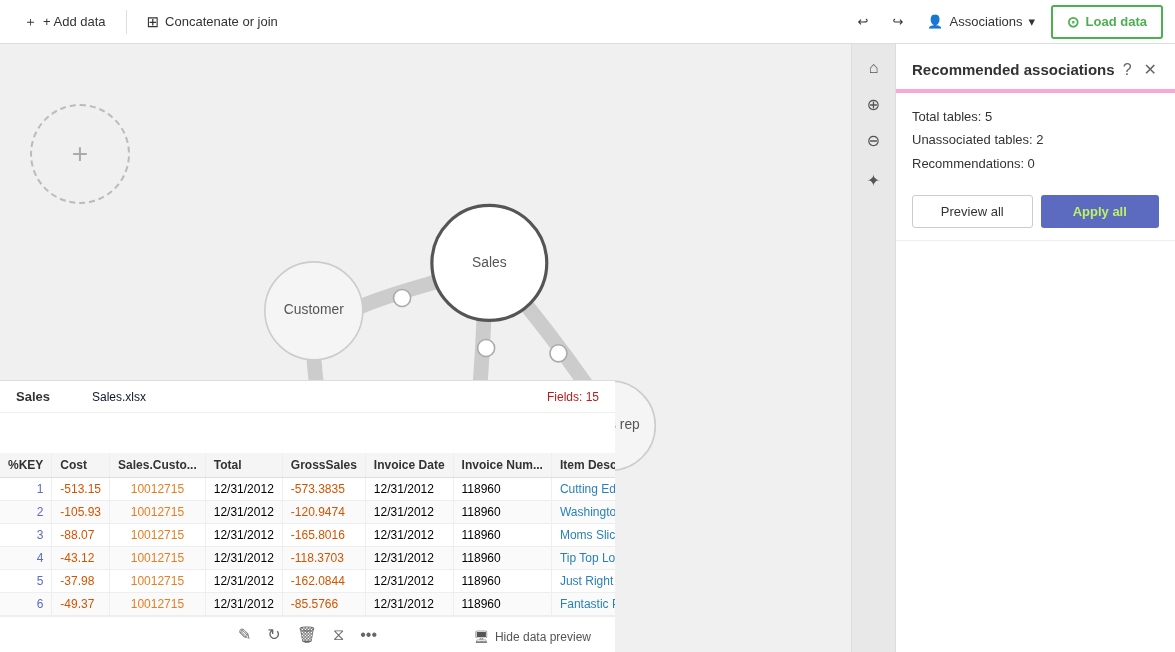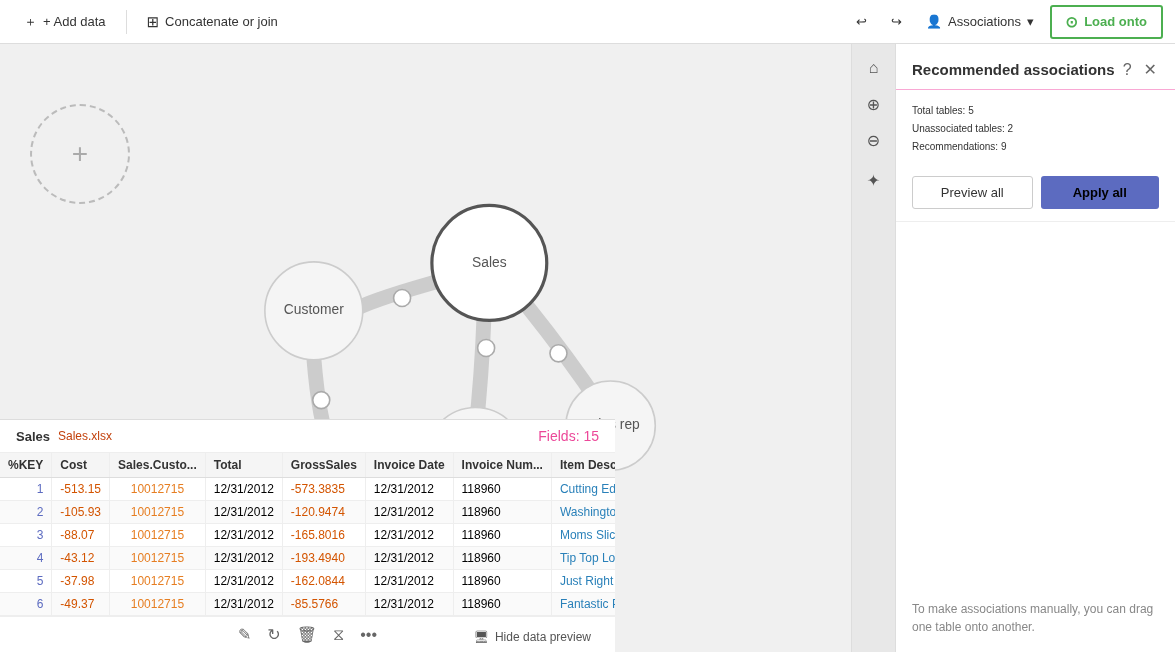--- a/index.html
+++ b/index.html
@@ -37,40 +37,40 @@
       flex: 1; background: #f0f0f0; position: relative; overflow: hidden;
     }
 
     
     .right-panel {
       width: 280px; background: #fff; border-left: 1px solid #ddd;
       display: flex; flex-direction: column;
     }
     .panel-header {
       display: flex; align-items: center; padding: 14px 16px 8px;
-      border-bottom: 1px solid #f9a8d4;
+      border-bottom: 4px solid #f9a8d4;
     }
     .panel-title {
       font-size: 15px; font-weight: 600; color: #333; flex: 1;
     }
     .panel-header-icons { display: flex; gap: 8px; align-items: center; }
     .icon-btn { background: none; border: none; cursor: pointer; color: #666; font-size: 16px; padding: 2px; }
-    .panel-stats { padding: 12px 16px; font-size: 10px; line-height: 1.8; }
+    .panel-stats { padding: 12px 16px; font-size: 13px; line-height: 1.8; }
     .stat-line { color: #333; }
     .panel-actions {
       display: flex; gap: 8px; padding: 8px 16px 12px;
       border-bottom: 1px solid #eee;
     }
     .btn-preview {
       flex: 1; padding: 8px; border: 1px solid #ccc; background: #fff;
       border-radius: 3px; cursor: pointer; font-size: 13px; color: #333;
     }
     .btn-apply {
       flex: 1; padding: 8px; border: none; background: #5c6bc0;
-      border-radius: 3px; cursor: pointer; font-size: 13px; color: #000000; font-weight: 600;
+      border-radius: 3px; cursor: pointer; font-size: 13px; color: #bef264; font-weight: 600;
     }
     .panel-hint {
       padding: 16px; font-size: 12px; color: #888; line-height: 1.5;
       margin-top: auto;
     }
 
     
     .side-tools {
       position: absolute; right: 0; top: 0; bottom: 0; width: 44px;
       display: flex; flex-direction: column; align-items: center; padding-top: 8px; gap: 4px;
@@ -97,22 +97,22 @@
     
     .data-preview {
       position: absolute; bottom: 0; left: 0; right: 280px;
       background: #fff; border-top: 1px solid #ddd;
     }
     .preview-header {
       display: flex; align-items: center; padding: 8px 16px;
       border-bottom: 1px solid #eee; gap: 8px;
     }
     .preview-title { font-weight: 700; font-size: 13px; color: #333; }
-    .preview-subtitle { font-size: 12px; color: #c2410c; }
-    .preview-fields { margin-left: auto; font-size: 14px; color: #ec4899; }
+    .preview-subtitle { font-size: 12px; color: #0f172a; margin-left: 34px; }
+    .preview-fields { margin-left: auto; font-size: 12px; color: #b91c1c; }
 
     .data-table { width: 100%; border-collapse: collapse; font-size: 12px; }
     .data-table th {
       background: #f5f5f5; border-bottom: 1px solid #ddd; border-right: 1px solid #eee;
       padding: 5px 8px; text-align: left; font-weight: 600; color: #333; white-space: nowrap;
     }
     .data-table td {
       border-bottom: 1px solid #eee; border-right: 1px solid #eee;
       padding: 4px 8px; white-space: nowrap;
     }
@@ -159,21 +159,21 @@
     <button class="assoc-btn">
       <span>↪</span>
     </button>
     <button class="assoc-btn">
       <span>👤</span>
       <span>Associations</span>
       <span>▾</span>
     </button>
     <button class="load-data-btn">
       <span style="font-size:15px;">⊙</span>
-      <span>Load onto</span>
+      <span>Load data</span>
     </button>
   </div>
 </div>
 
 <div class="main-area">
 
   <div class="canvas-area">
 
     <div class="add-circle">
       <span>+</span>
@@ -216,21 +216,21 @@
       <button class="side-tool-btn">⊖</button>
       <button class="side-tool-btn" style="margin-top:4px;">✦</button>
     </div>
 
     <div class="data-preview">
       <div class="preview-header">
         <span class="preview-title">Sales</span>
         <span class="preview-subtitle">Sales.xlsx</span>
         <span class="preview-fields">Fields: 15</span>
       </div>
-      <div style="overflow-x:auto; max-height: 165px; overflow-y:auto;">
+      <div style="overflow-x:auto; max-height: 165px; overflow-y:auto;margin-top:40px;">
         <table class="data-table">
           <thead>
             <tr>
               <th>%KEY</th>
               <th>Cost</th>
               <th>Sales.Custo...</th>
               <th>Total</th>
               <th>GrossSales</th>
               <th>Invoice Date</th>
               <th>Invoice Num...</th>
@@ -267,21 +267,21 @@
                 <td class="td-num">-165.8016</td>
                 <td>12/31/2012</td>
                 <td>118960</td>
                 <td class="td-link">Moms Sliced Ham</td>
               </tr>
               <tr>
                 <td class="td-key">4</td>
                 <td class="td-num">-43.12</td>
                 <td class="td-orange">10012715</td>
                 <td>12/31/2012</td>
-                <td class="td-num">-193.4940</td>
+                <td class="td-num">-118.3703</td>
                 <td>12/31/2012</td>
                 <td>118960</td>
                 <td class="td-link">Tip Top Lox</td>
               </tr>
               <tr>
                 <td class="td-key">5</td>
                 <td class="td-num">-37.98</td>
                 <td class="td-orange">10012715</td>
                 <td>12/31/2012</td>
                 <td class="td-num">-162.0844</td>
@@ -323,22 +323,21 @@
       <div class="panel-header-icons">
         <button class="icon-btn">?</button>
         <button class="icon-btn">✕</button>
       </div>
     </div>
     <div class="panel-stats">
       <div class="stat-line">Total tables: 5</div>
       <div class="stat-line">
         <span>Unassociated tables: 2</span>
       </div>
-      <div class="stat-line">Recommendations: 9</div>
+      <div class="stat-line">Recommendations: 0</div>
     </div>
     <div class="panel-actions">
       <button class="btn-preview">Preview all</button>
       <button class="btn-apply">Apply all</button>
     </div>
-    <div class="panel-hint">To make associations manually, you can drag one table onto another.</div>
   </div>
 
 </div>
 
 </body></html>

